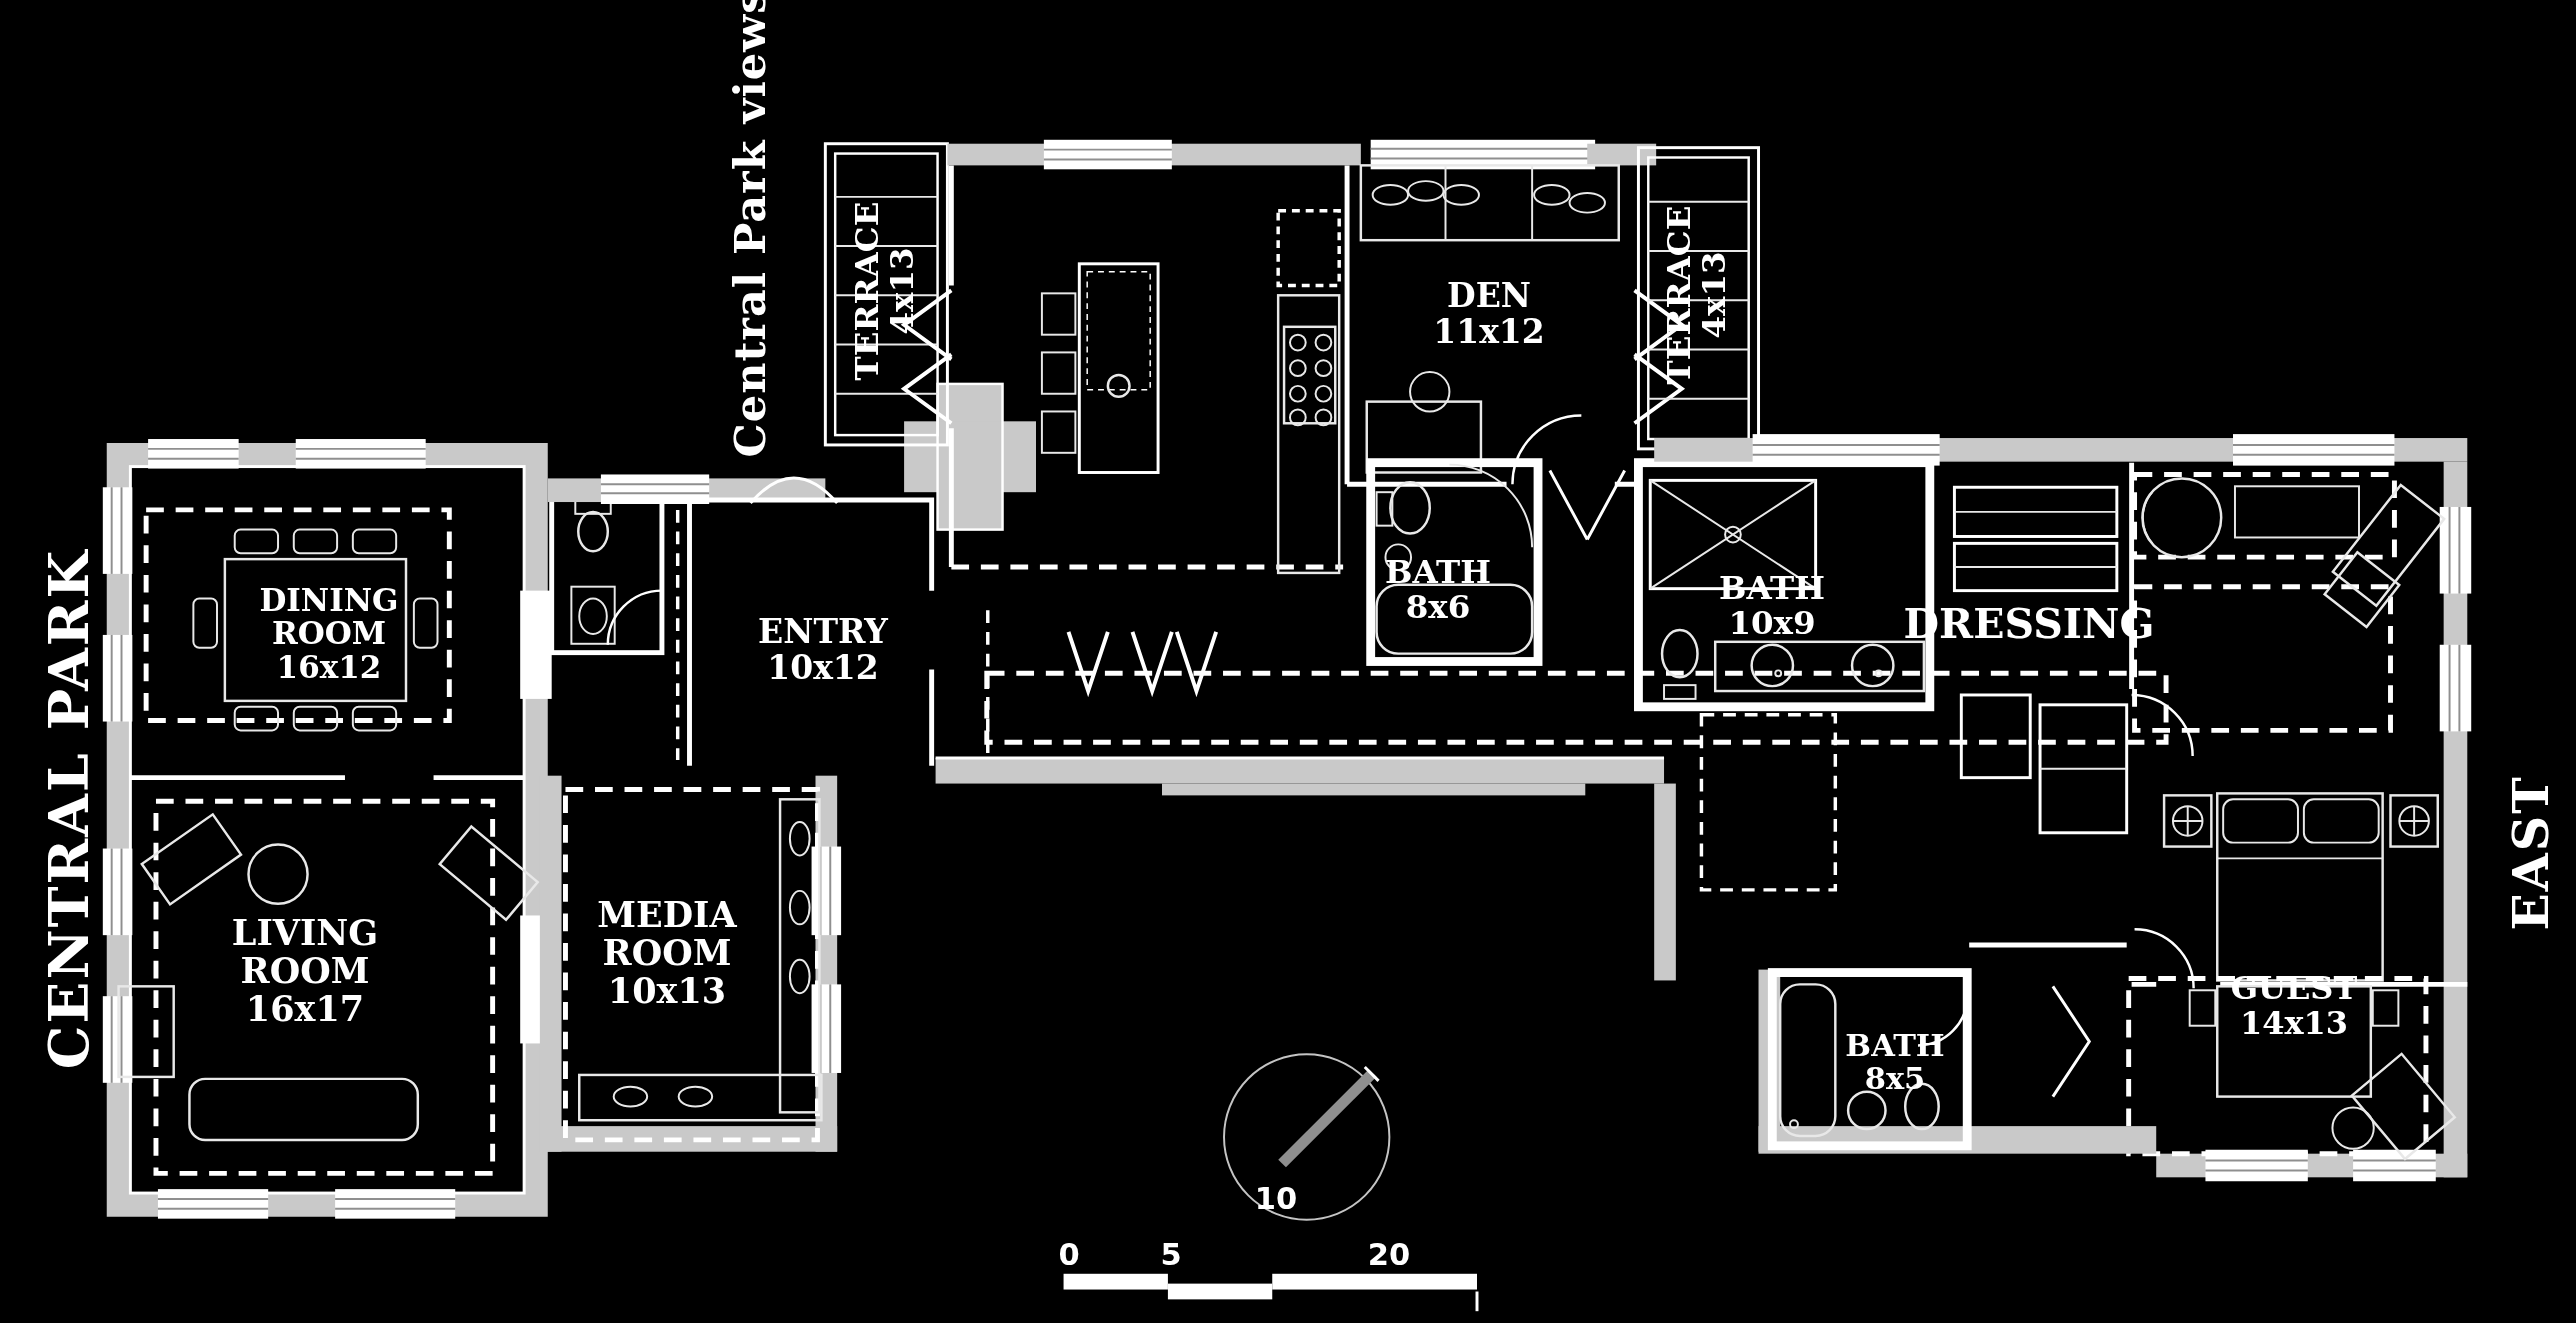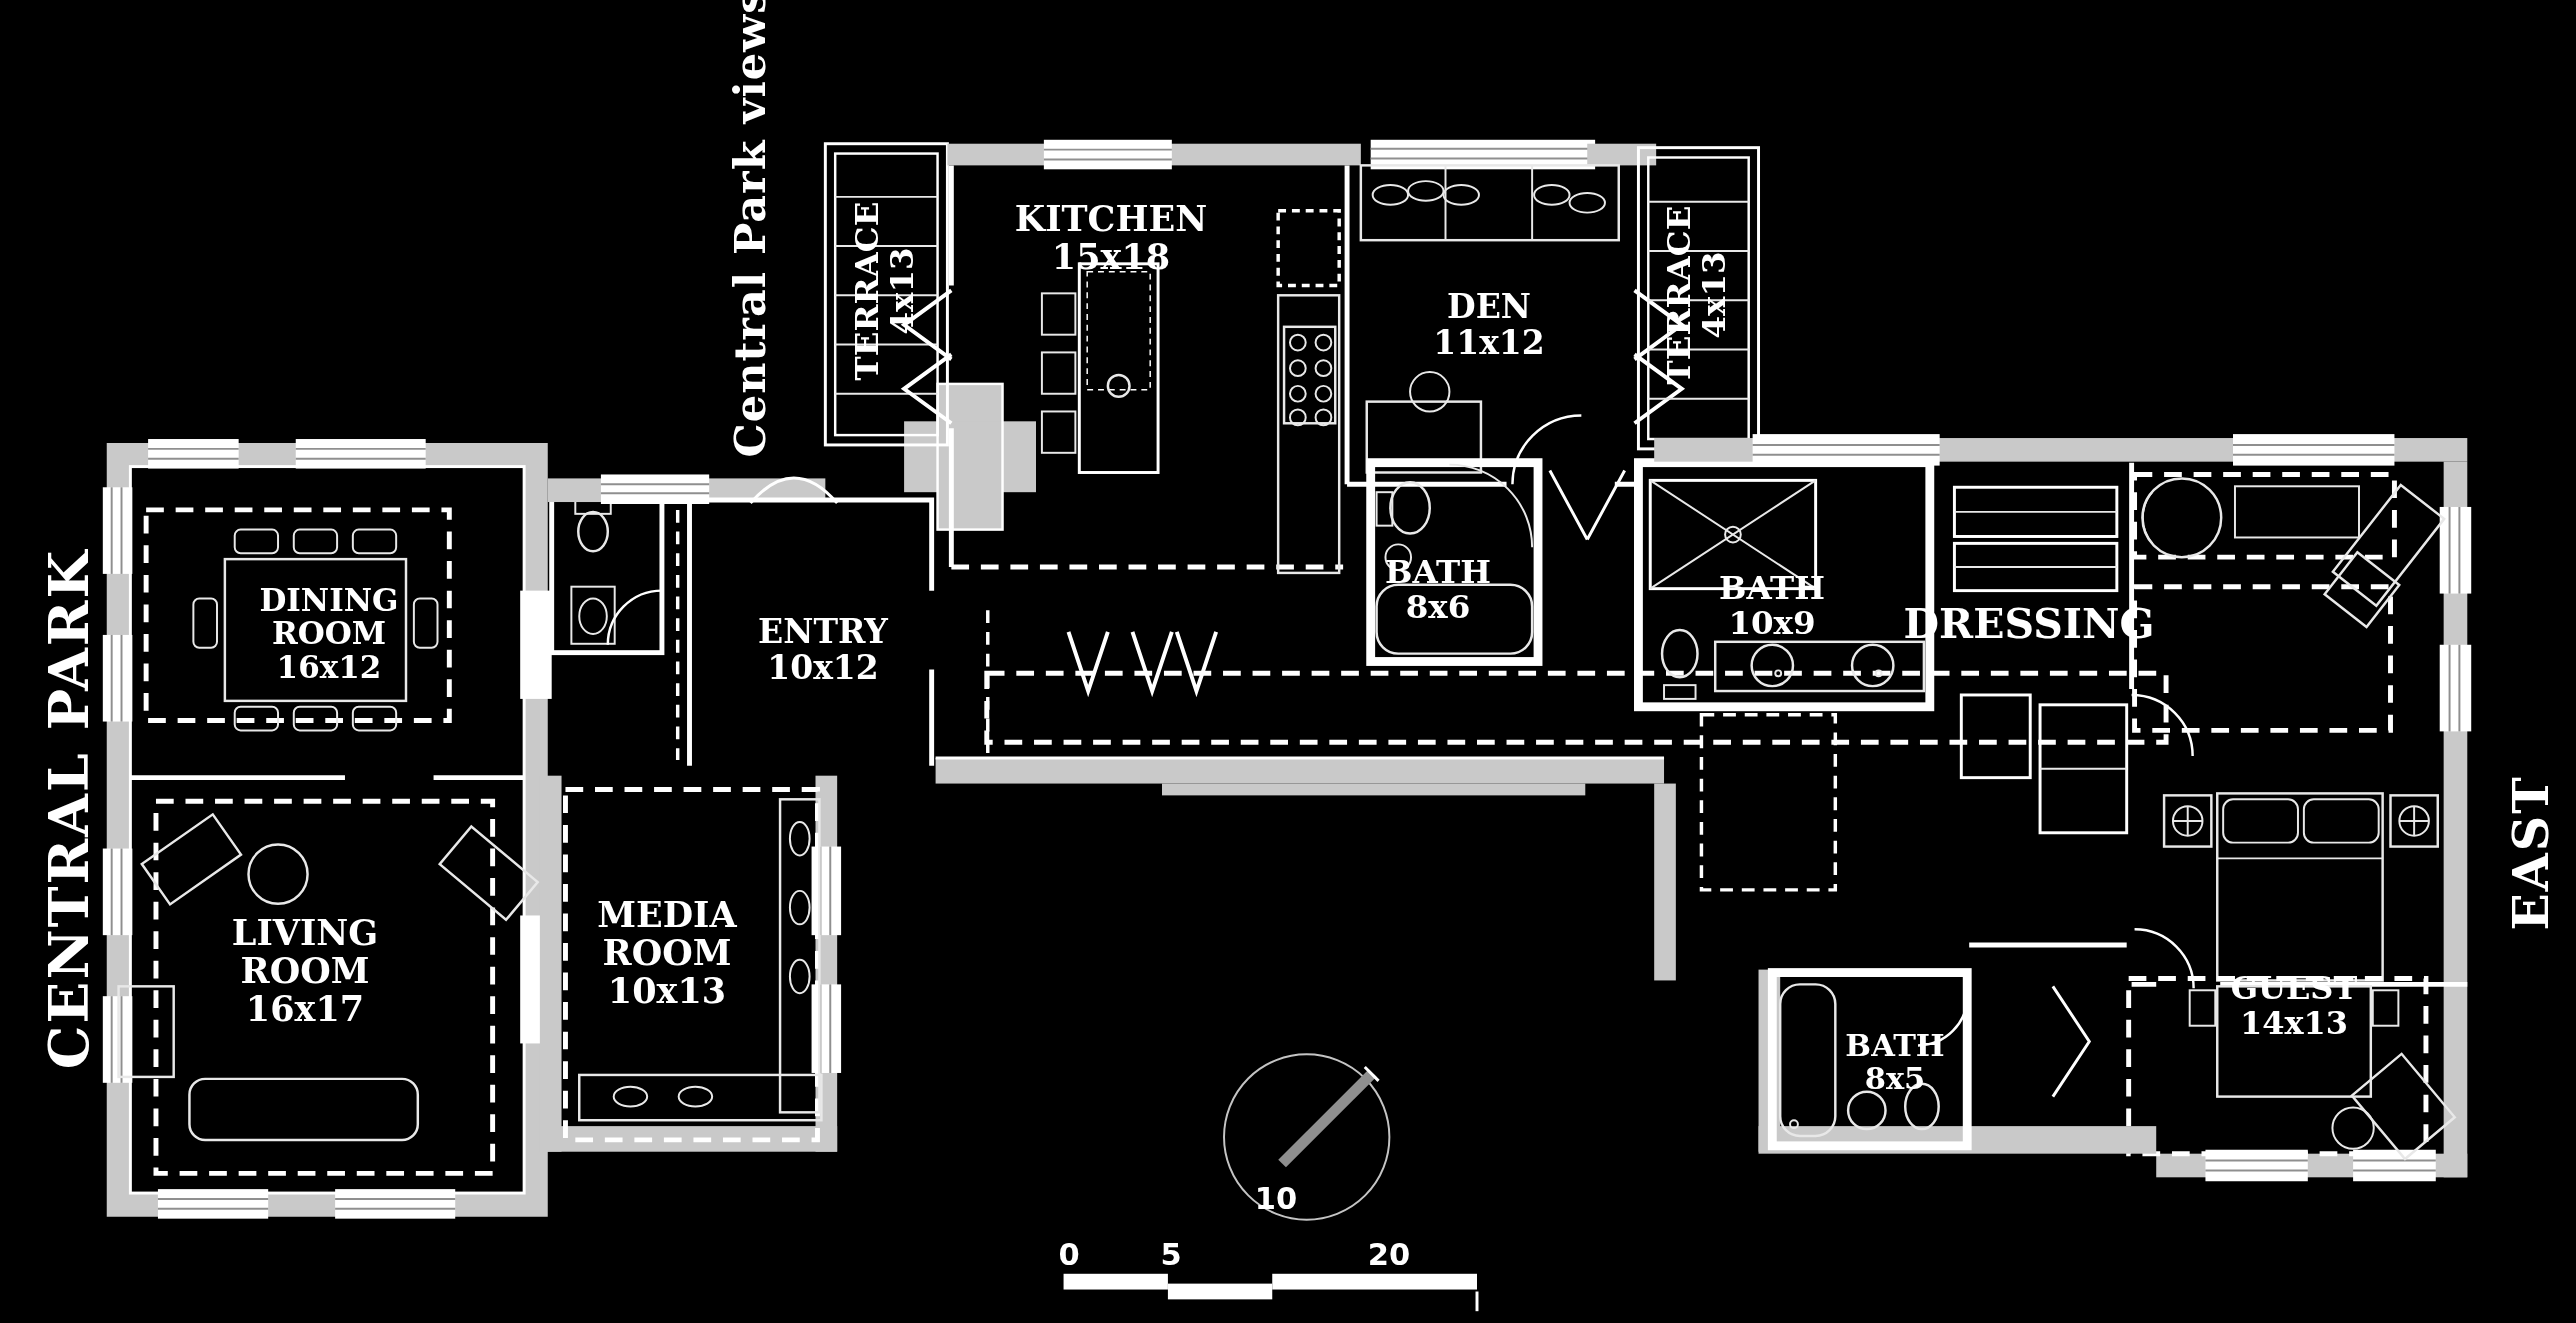--- a/index.html
+++ b/index.html
@@ -349,26 +349,22 @@
 
   <div class="lbl rot" style="left:69px;top:809px;font-size:55px;letter-spacing:2px">CENTRAL PARK</div>
 
   <div class="lbl rot" style="left:2531px;top:853px;font-size:49px;letter-spacing:2px">EAST</div>
 
   <div class="lbl rot" style="left:884px;top:291px;font-size:32.5px">
     <div>TERRACE</div>
     <div>4x13</div>
   </div>
 
-  <div class="lbl" style="left:1111px;top:238px;font-size:35px">
-    <div>KITCHEN</div>
-    <div>15x18</div>
-  </div>
-
-  <div class="lbl" style="left:1489px;top:325px;font-size:33px">
+
+  <div class="lbl" style="left:1489px;top:314px;font-size:33px">
     <div>DEN</div>
     <div>11x12</div>
   </div>
 
   <div class="lbl rot" style="left:1696px;top:295px;font-size:32.5px">
     <div>TERRACE</div>
     <div>4x13</div>
   </div>
 
   <div class="lbl" style="left:1438px;top:589px;font-size:32.5px">

